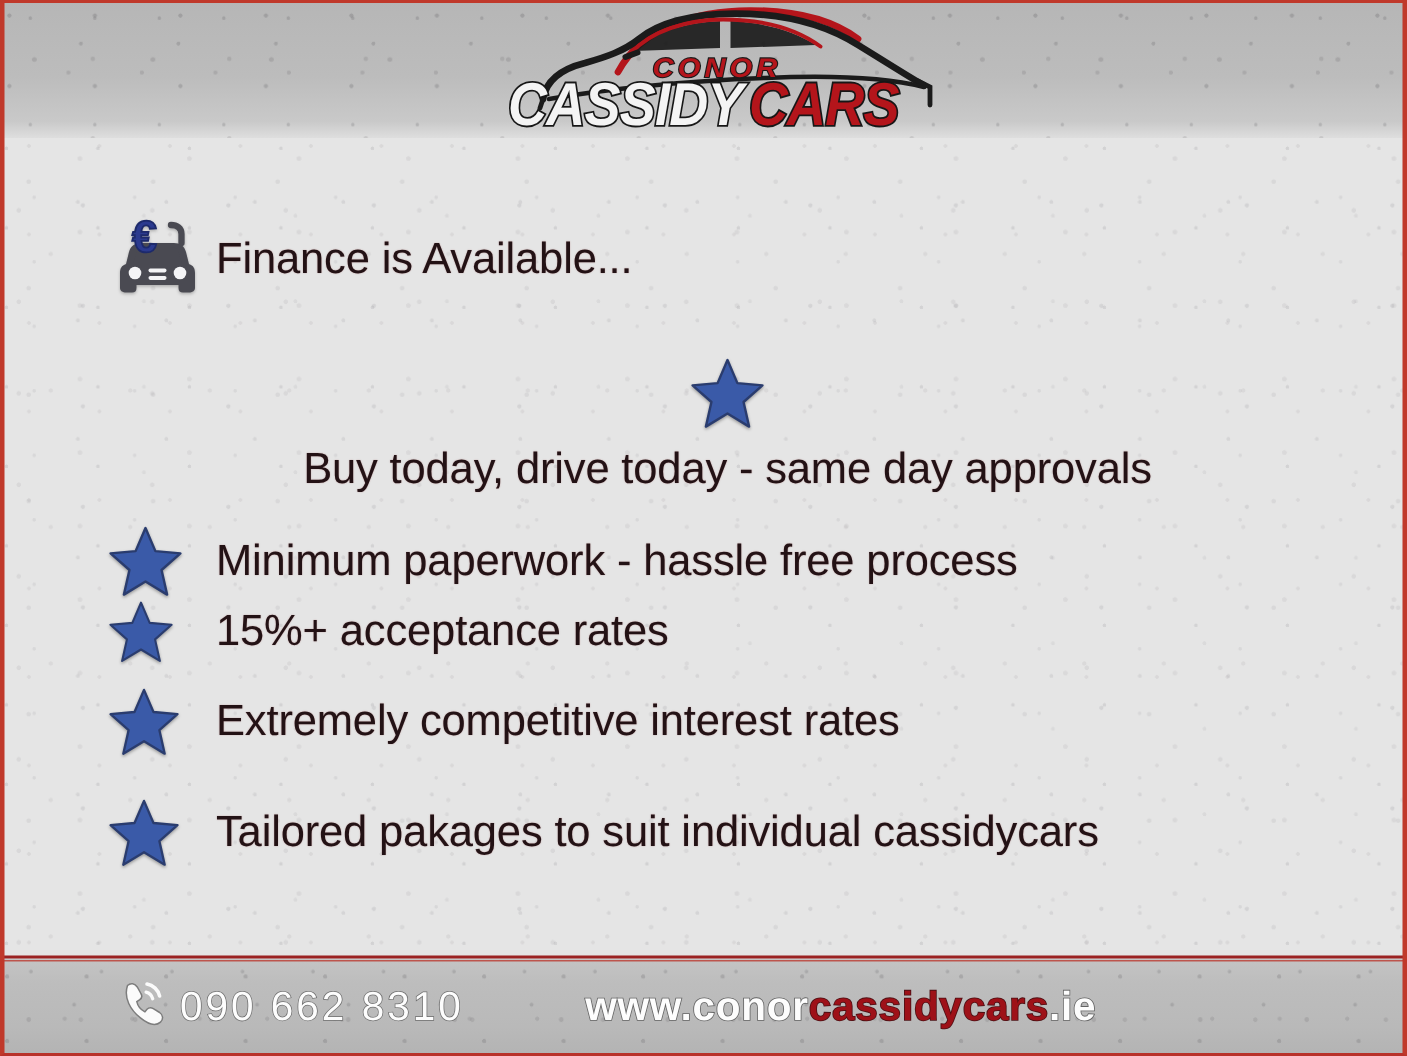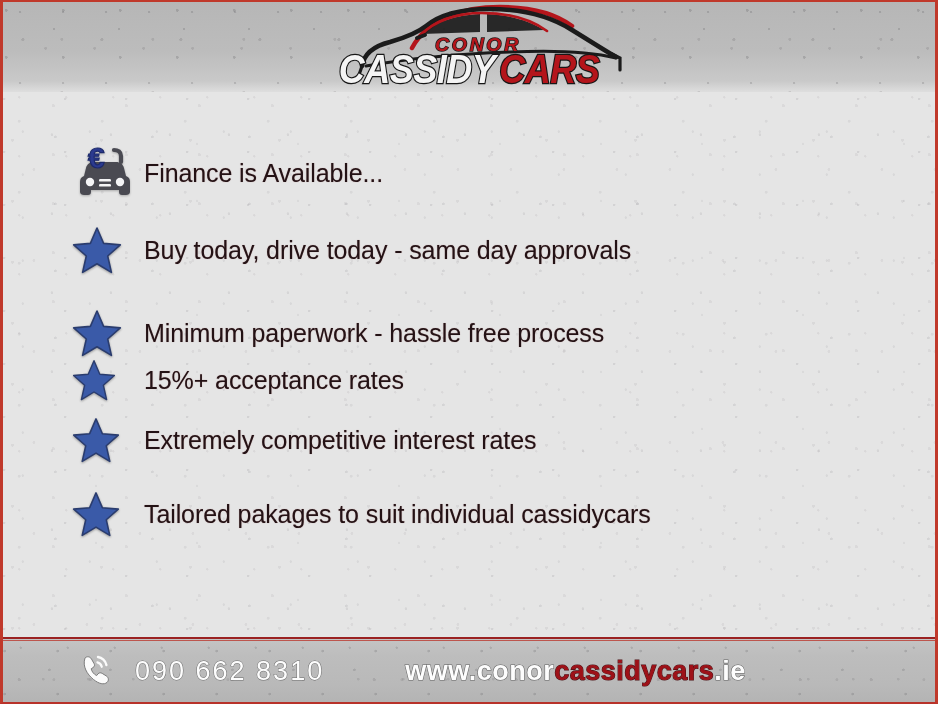--- a/index.html
+++ b/index.html
@@ -123,34 +123,34 @@
     min-height:46px;
   }
   .row .bullet {
     flex:0 0 72px;
     display:flex;
     align-items:center;
     justify-content:flex-start;
   }
   .row .label {
     font-family:"Liberation Sans", sans-serif;
-    font-size:25px;
+    font-size:29px;
     color:#231215;
     line-height:1.05;
     letter-spacing:-0.1px;
     white-space:nowrap;
     text-shadow:0 0 1px rgba(120,20,20,.35);
   }
 
   .star-svg { display:block; filter:drop-shadow(0 1px 1px rgba(0,0,0,.35)); }
   .car-euro-svg { display:block; filter:drop-shadow(0 1px 1px rgba(0,0,0,.25)); }
 
   
   #row-0 { margin-bottom:24px; }
-  #row-1 { margin-bottom:35px; }
+  #row-1 { margin-bottom:22px;flex-direction:column; }
   #row-2 { margin-bottom:0; }
   #row-3 { margin-bottom:14px; }
   #row-4 { margin-bottom:28px; }
   #row-5 { margin-bottom:0; }
 
   
   #footer {
     position:absolute; left:0; right:0; bottom:0; height:67px;
     background:
       linear-gradient(180deg, #c4c4c4 0%, #bdbdbd 25%, #b9b9b9 70%, #b3b3b3 100%);
@@ -170,21 +170,21 @@
   }
   #footer-inner {
     position:absolute; inset:0;
     display:flex;
     align-items:center;
     padding-left:78px;
   }
   #phone-block {
     display:flex;
     align-items:center;
-    gap:23px;
+    gap:8px;
   }
   #phone-number {
     font-family:"Liberation Sans", sans-serif;
     font-size:27px;
     letter-spacing:2px;
     color:#fdfdfd;
     -webkit-text-stroke:1px #6e6e6e;
     paint-order:stroke fill;
   }
   #site-block {

